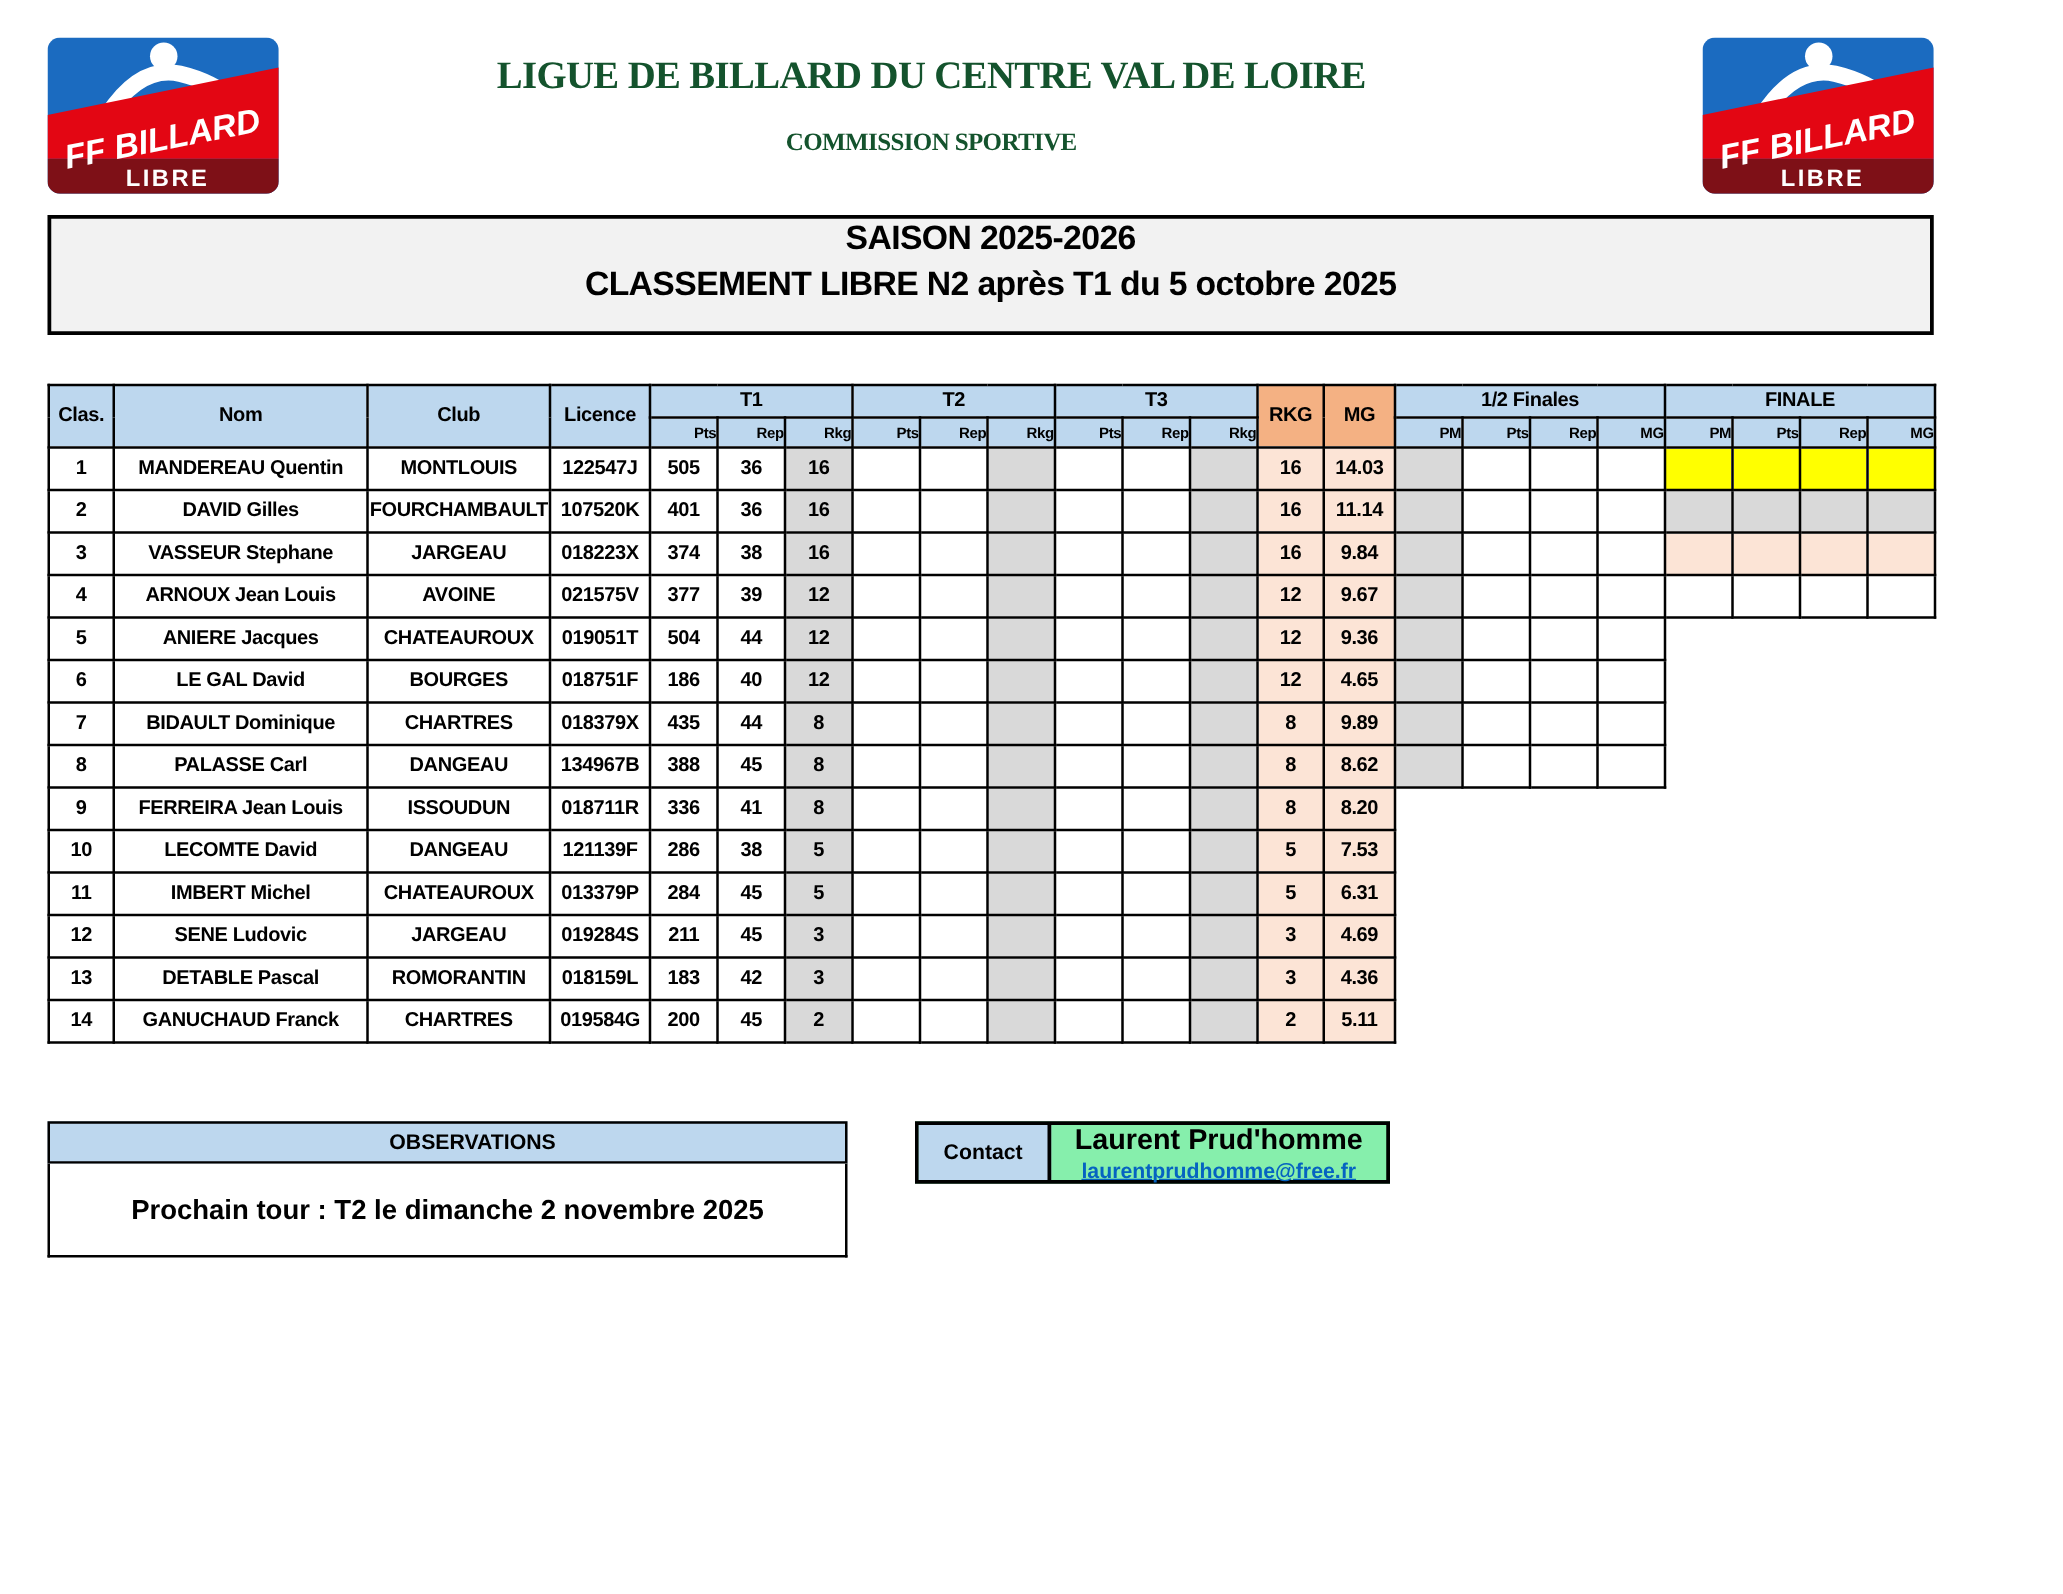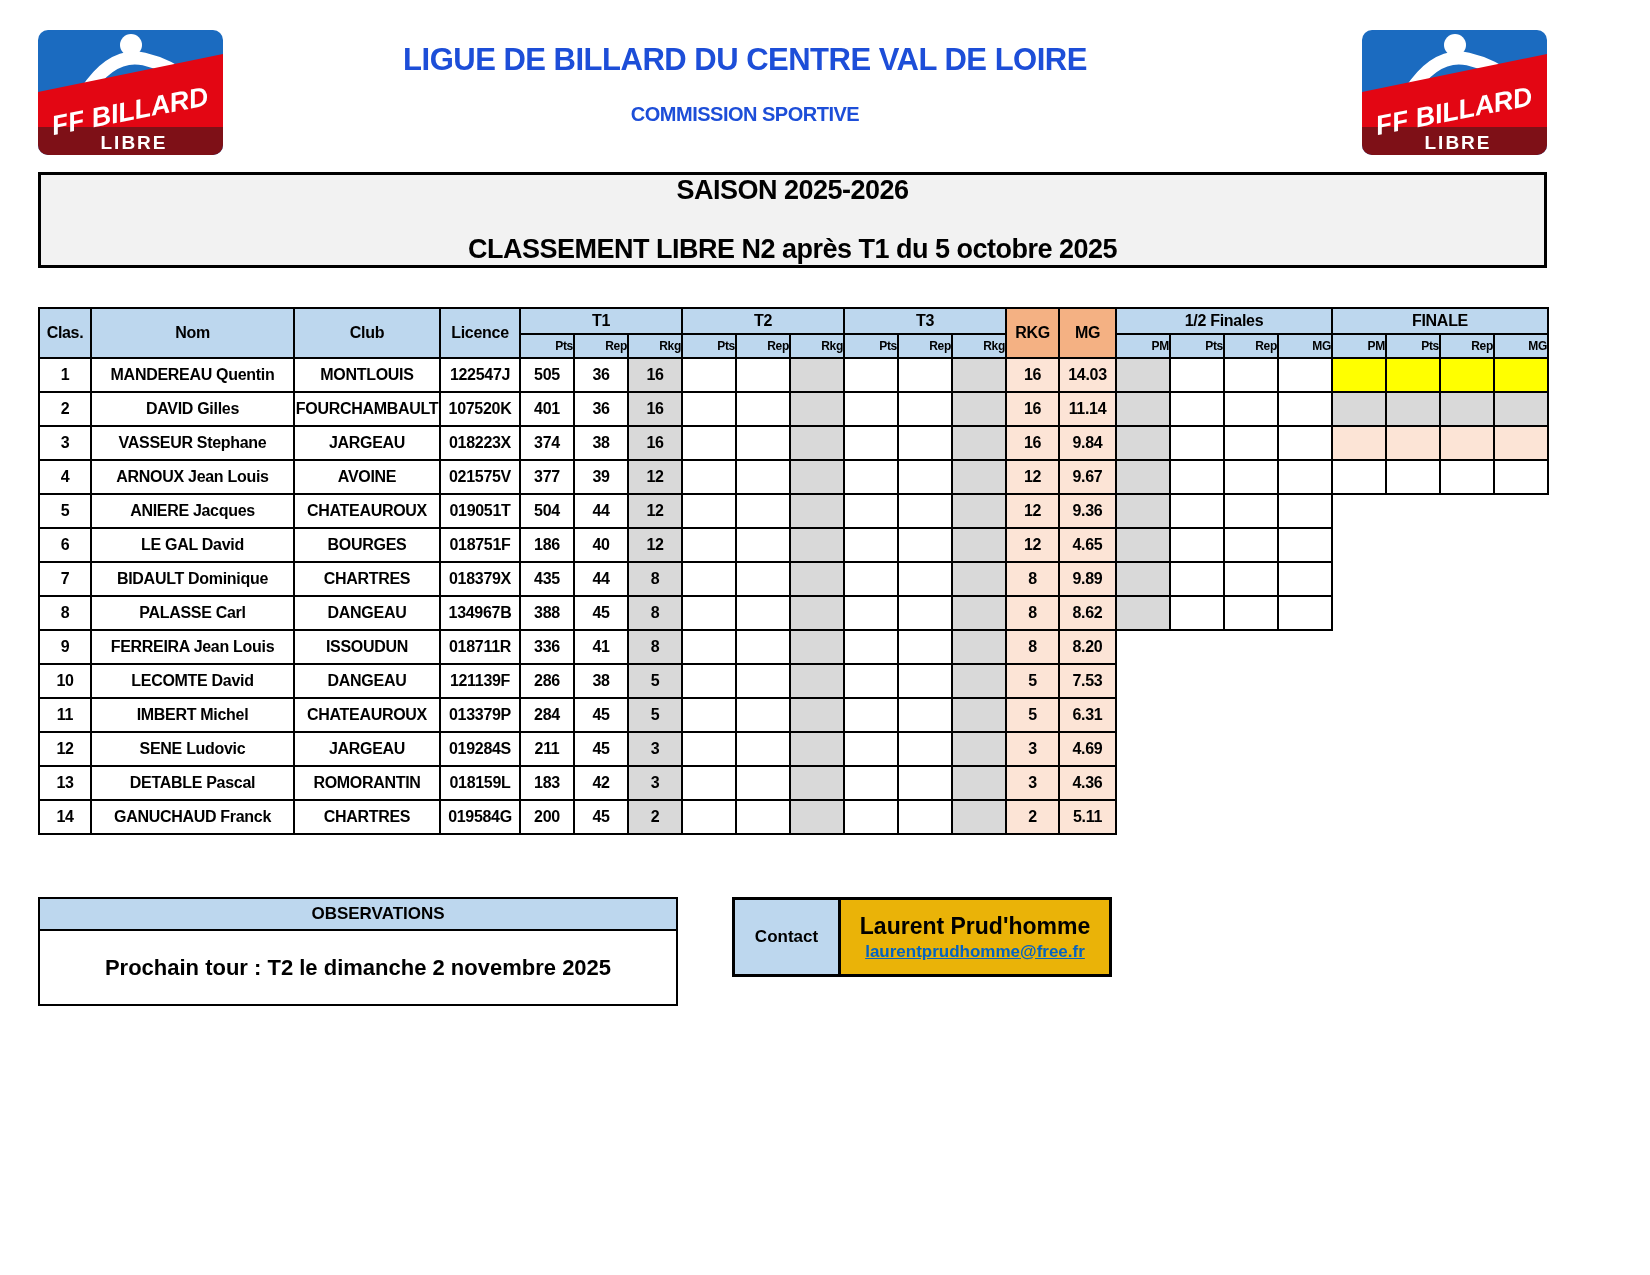--- a/index.html
+++ b/index.html
@@ -5,28 +5,28 @@
   html,body { margin:0; padding:0; background:#fff; }
   .page {
     position:relative; width:1650px; height:1275px; background:#ffffff;
     font-family:"Liberation Sans", sans-serif; color:#000; overflow:hidden;
   }
   
   .logo { position:absolute; top:30px; width:185px; height:125px; }
   .logo-left  { left:38px; }
   .logo-right { left:1362px; }
   
-  .titles { position:absolute; left:230px; top:42px; width:1030px; text-align:center; color:#1d4ed8; }
+  .titles { position:absolute; left:230px; top:42px; width:1030px; text-align:center; color:#14532d;font-family:Liberation Serif, serif; }
   .title1 { font-size:31px; font-weight:bold; letter-spacing:-0.5px; }
   .title2 { font-size:20px; font-weight:bold; margin-top:25px; letter-spacing:-0.5px; }
   
   .banner {
     position:absolute; left:38px; top:172px; width:1509px; height:96px; box-sizing:border-box;
     background:#F2F2F2; border:3px solid #000; text-align:center;
-    display:flex; flex-direction:column; justify-content:space-between; gap:6px;
+    display:flex; flex-direction:column; justify-content:flex-start; gap:6px;
   }
   .banner div { font-size:27px; font-weight:bold; letter-spacing:-0.5px; }
   
   table.rank { position:absolute; left:38px; top:307px; border-collapse:collapse; table-layout:fixed; }
   table.rank th, table.rank td {
     border:2px solid #000; padding:0; text-align:center; vertical-align:middle;
     font-weight:bold; overflow:hidden; white-space:nowrap; letter-spacing:-0.3px;
   }
   table.rank thead tr.r1 th { height:24px; font-size:16px; }
   table.rank thead tr.r2 th { height:22px; font-size:12px;text-align:right; }
@@ -44,22 +44,22 @@
   .obs-head {
     box-sizing:border-box; border:2px solid #000; background:#BDD7EE; height:34px;
     display:flex; align-items:center; justify-content:center; font-size:17px; font-weight:bold;padding-left:40px;
   }
   .obs-body {
     box-sizing:border-box; border:2px solid #000; border-top:none; background:#fff; height:75px;
     display:flex; align-items:center; justify-content:center; font-size:22px; font-weight:bold;
   }
   
   .contact {
-    position:absolute; left:732px; top:897px; width:380px; height:80px; box-sizing:border-box;
-    border:3px solid #000; display:flex; background:#eab308;
+    position:absolute; left:732px; top:897px; width:380px; height:50px; box-sizing:border-box;
+    border:3px solid #000; display:flex; background:#86efac;
   }
   .contact-label {
     width:106px; box-sizing:border-box; border-right:3px solid #000; background:#BDD7EE;
     display:flex; align-items:center; justify-content:center; font-size:17px; font-weight:bold;
   }
   .contact-info { flex:1; display:flex; flex-direction:column; align-items:center; justify-content:center; gap:2px; }
   .contact-name { font-size:23px; font-weight:bold; }
   .contact-email { font-size:17px; font-weight:bold; color:#0563C1; text-decoration:underline; cursor:pointer; }
 </style>
 </head>

